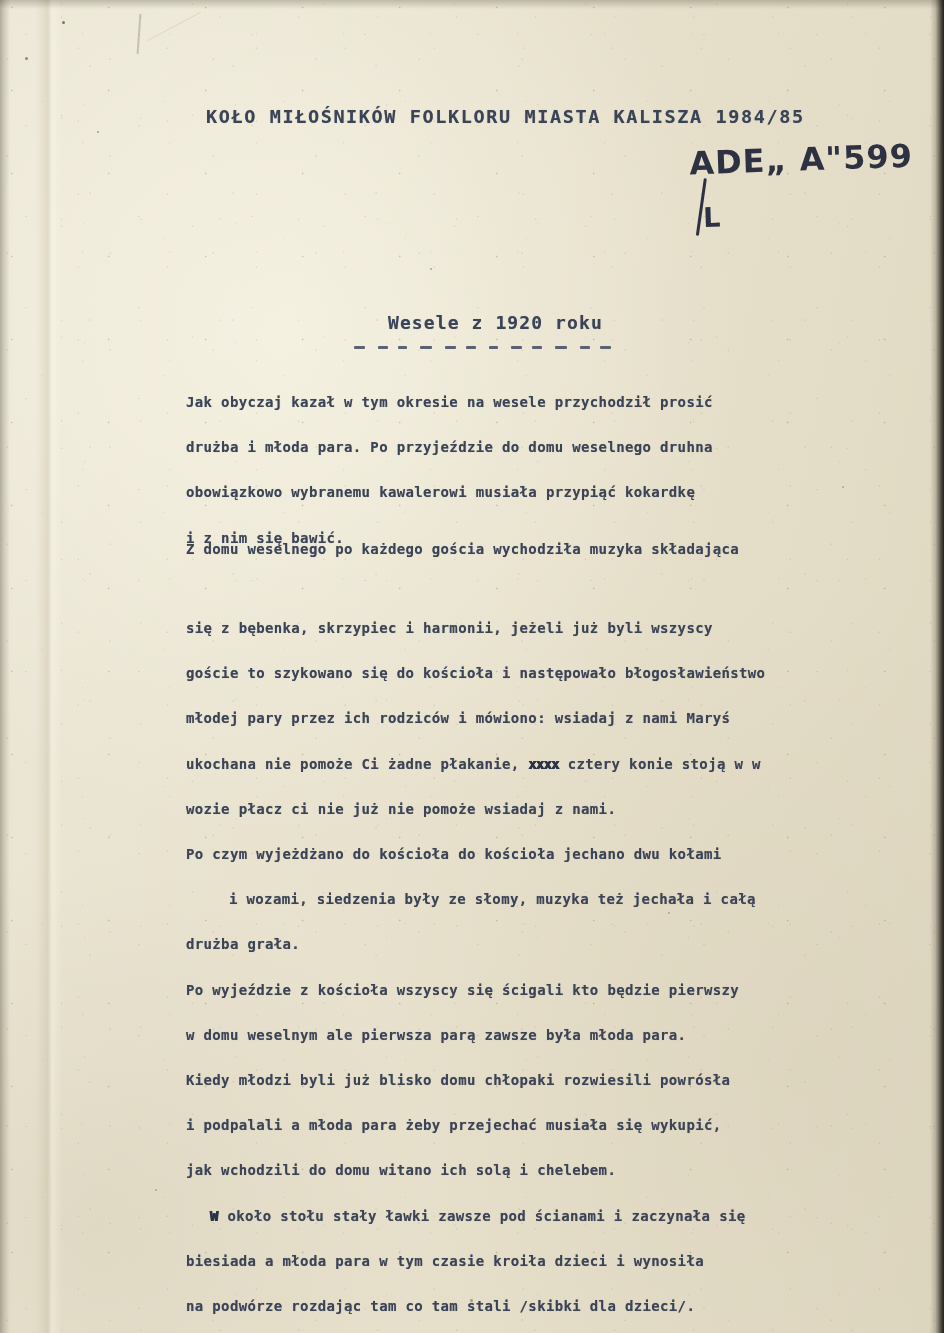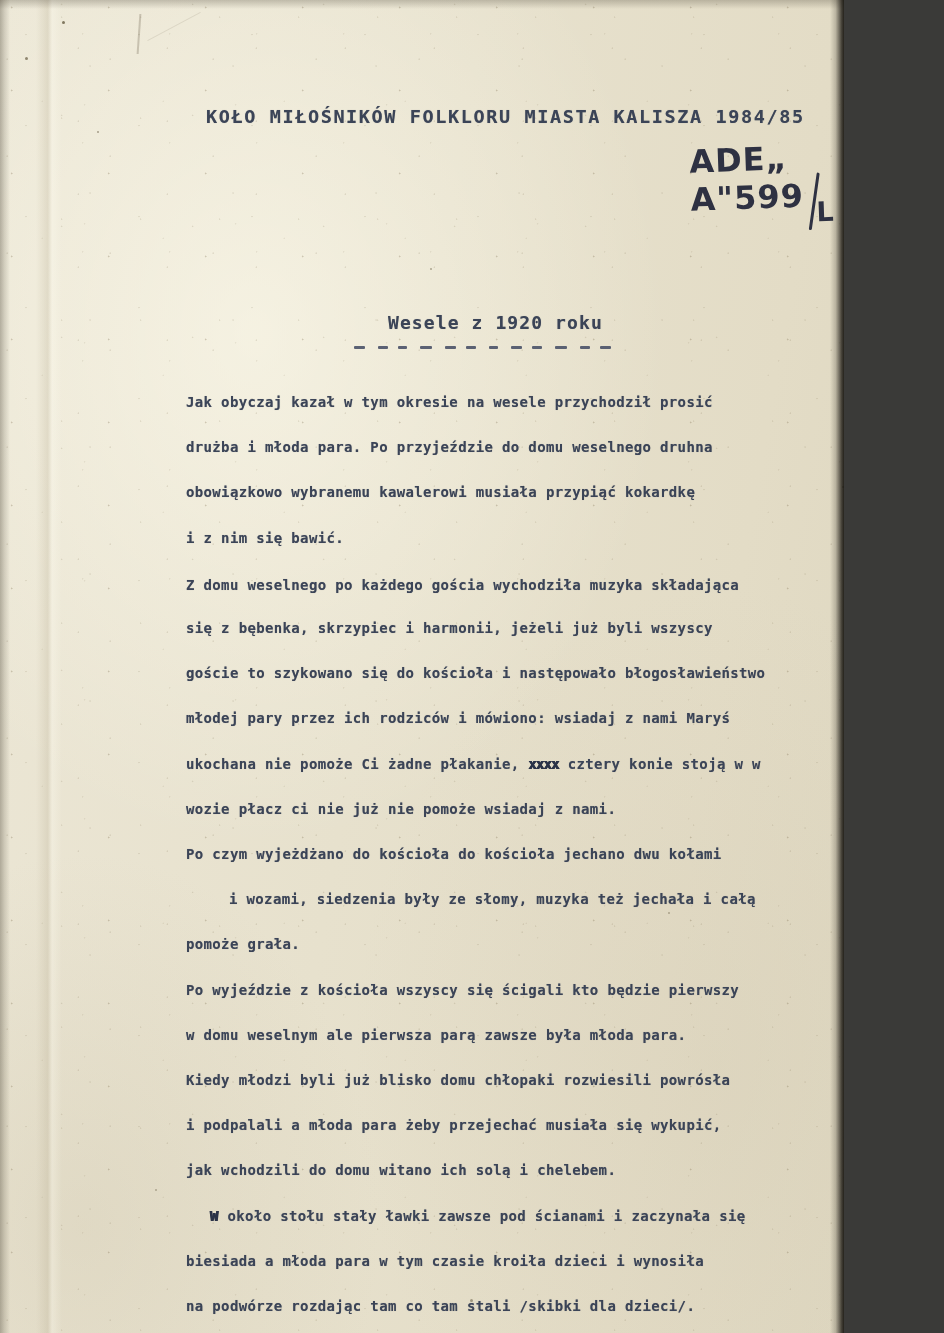--- a/index.html
+++ b/index.html
@@ -3,21 +3,21 @@
 <meta charset="utf-8">
 <style>
   html, body {
     margin: 0;
     padding: 0;
     background: #3a3a38;
   }
 
   .page {
     position: relative;
-    width: 844px;
+    width: 944px;
     height: 1333px;
     overflow: hidden;
     background-color: #e9e4d2;
     background-image:
       radial-gradient(ellipse 70% 55% at 30% 25%, rgba(255,253,240,0.55), rgba(255,253,240,0) 70%),
       radial-gradient(ellipse 60% 50% at 85% 80%, rgba(214,205,182,0.40), rgba(214,205,182,0) 72%),
       radial-gradient(ellipse 50% 40% at 10% 92%, rgba(206,197,172,0.35), rgba(206,197,172,0) 70%),
       linear-gradient(100deg, #ece7d6 0%, #e7e1cd 45%, #e3dcc6 78%, #ded7c0 100%);
     font-family: "DejaVu Sans Mono", "Liberation Mono", monospace;
     color: #3b4457;
@@ -245,29 +245,29 @@
       <i style="width: 12px; margin-right: 13px;"></i>
       <i style="width: 10px; margin-right: 10px;"></i>
       <i style="width: 11px; margin-right: 13px;"></i>
     </div>
 
   <div id="body-block">
       <div class="typed body-line" style="top: 394px;">Jak obyczaj kazał w tym okresie na wesele przychodził prosić</div>
       <div class="typed body-line" style="top: 439.2px;">drużba i młoda para. Po przyjeździe do domu weselnego druhna</div>
       <div class="typed body-line" style="top: 484.4px;">obowiązkowo wybranemu kawalerowi musiała przypiąć kokardkę</div>
       <div class="typed body-line" style="top: 529.6px;">i z nim się bawić.</div>
-      <div class="typed body-line" style="top: 577px;">Z domu weselnego po każdego gościa wychodziła muzyka składająca</div>
+      <div class="typed body-line" style="top: 541px;">Z domu weselnego po każdego gościa wychodziła muzyka składająca</div>
       <div class="typed body-line" style="top: 620px;">się z bębenka, skrzypiec i harmonii, jeżeli już byli wszyscy</div>
       <div class="typed body-line" style="top: 665.2px;">goście to szykowano się do kościoła i następowało błogosławieństwo</div>
       <div class="typed body-line" style="top: 710.4px;">młodej pary przez ich rodziców i mówiono: wsiadaj z nami Maryś</div>
       <div class="typed body-line" style="top: 755.6px; text-align: right;"><span>ukochana nie pomoże Ci żadne płakanie, </span><span class="strikeover">xxxx</span><span> cztery konie stoją w w</span></div>
       <div class="typed body-line" style="top: 800.8px;">wozie płacz ci nie już nie pomoże wsiadaj z nami.</div>
       <div class="typed body-line" style="top: 846px;">Po czym wyjeżdżano do kościoła do kościoła jechano dwu kołami</div>
       <div class="typed body-line" style="top: 891.2px; margin-left: 43px;">i wozami, siedzenia były ze słomy, muzyka też jechała i całą</div>
-      <div class="typed body-line" style="top: 936.4px;">pomoże grała.</div>
+      <div class="typed body-line" style="top: 936.4px;">drużba grała.</div>
       <div class="typed body-line" style="top: 981.6px;">Po wyjeździe z kościoła wszyscy się ścigali kto będzie pierwszy</div>
       <div class="typed body-line" style="top: 1026.8px;">w domu weselnym ale pierwsza parą zawsze była młoda para.</div>
       <div class="typed body-line" style="top: 1072px;">Kiedy młodzi byli już blisko domu chłopaki rozwiesili powrósła</div>
       <div class="typed body-line" style="top: 1117.2px;">i podpalali a młoda para żeby przejechać musiała się wykupić,</div>
       <div class="typed body-line" style="top: 1162.4px;">jak wchodzili do domu witano ich solą i chelebem.</div>
       <div class="typed body-line" style="top: 1207.6px; padding-left: 24px;"><span class="heavy">W</span><span> około stołu stały ławki zawsze pod ścianami i zaczynała się</span></div>
       <div class="typed body-line" style="top: 1252.8px;">biesiada a młoda para w tym czasie kroiła dzieci i wynosiła</div>
       <div class="typed body-line" style="top: 1298px;">na podwórze rozdając tam co tam stali /skibki dla dzieci/.</div>
     </div>
 

